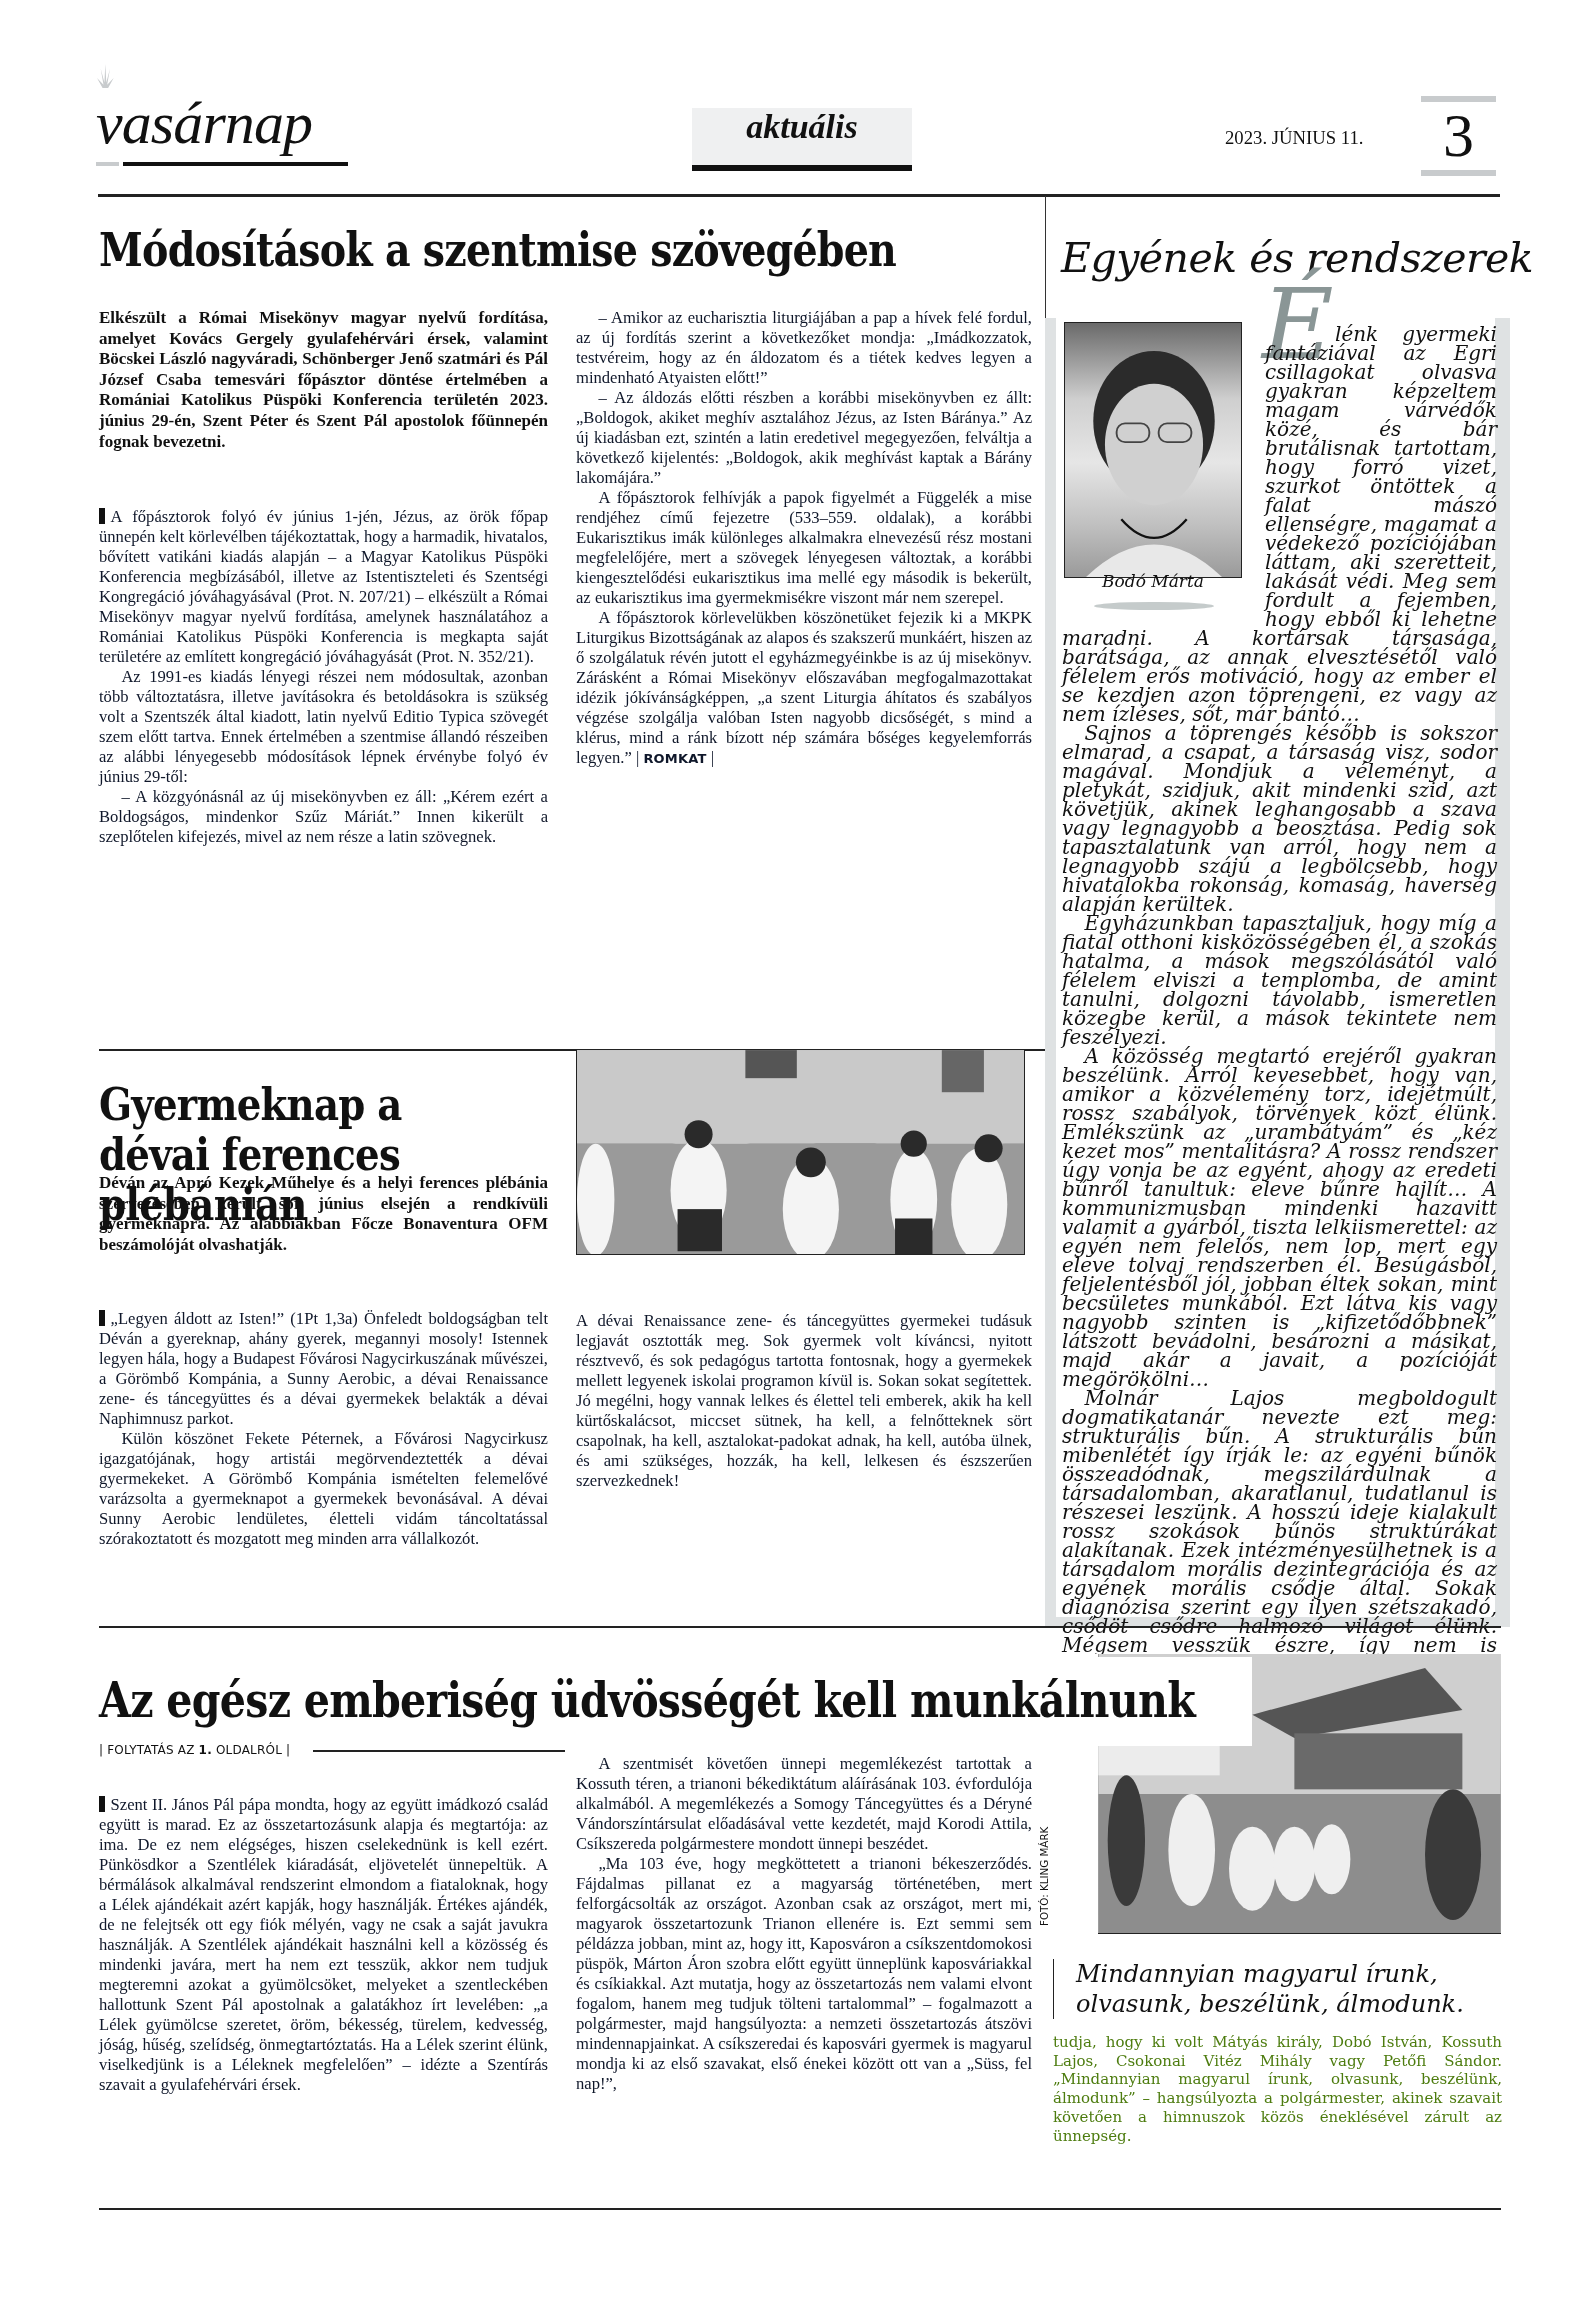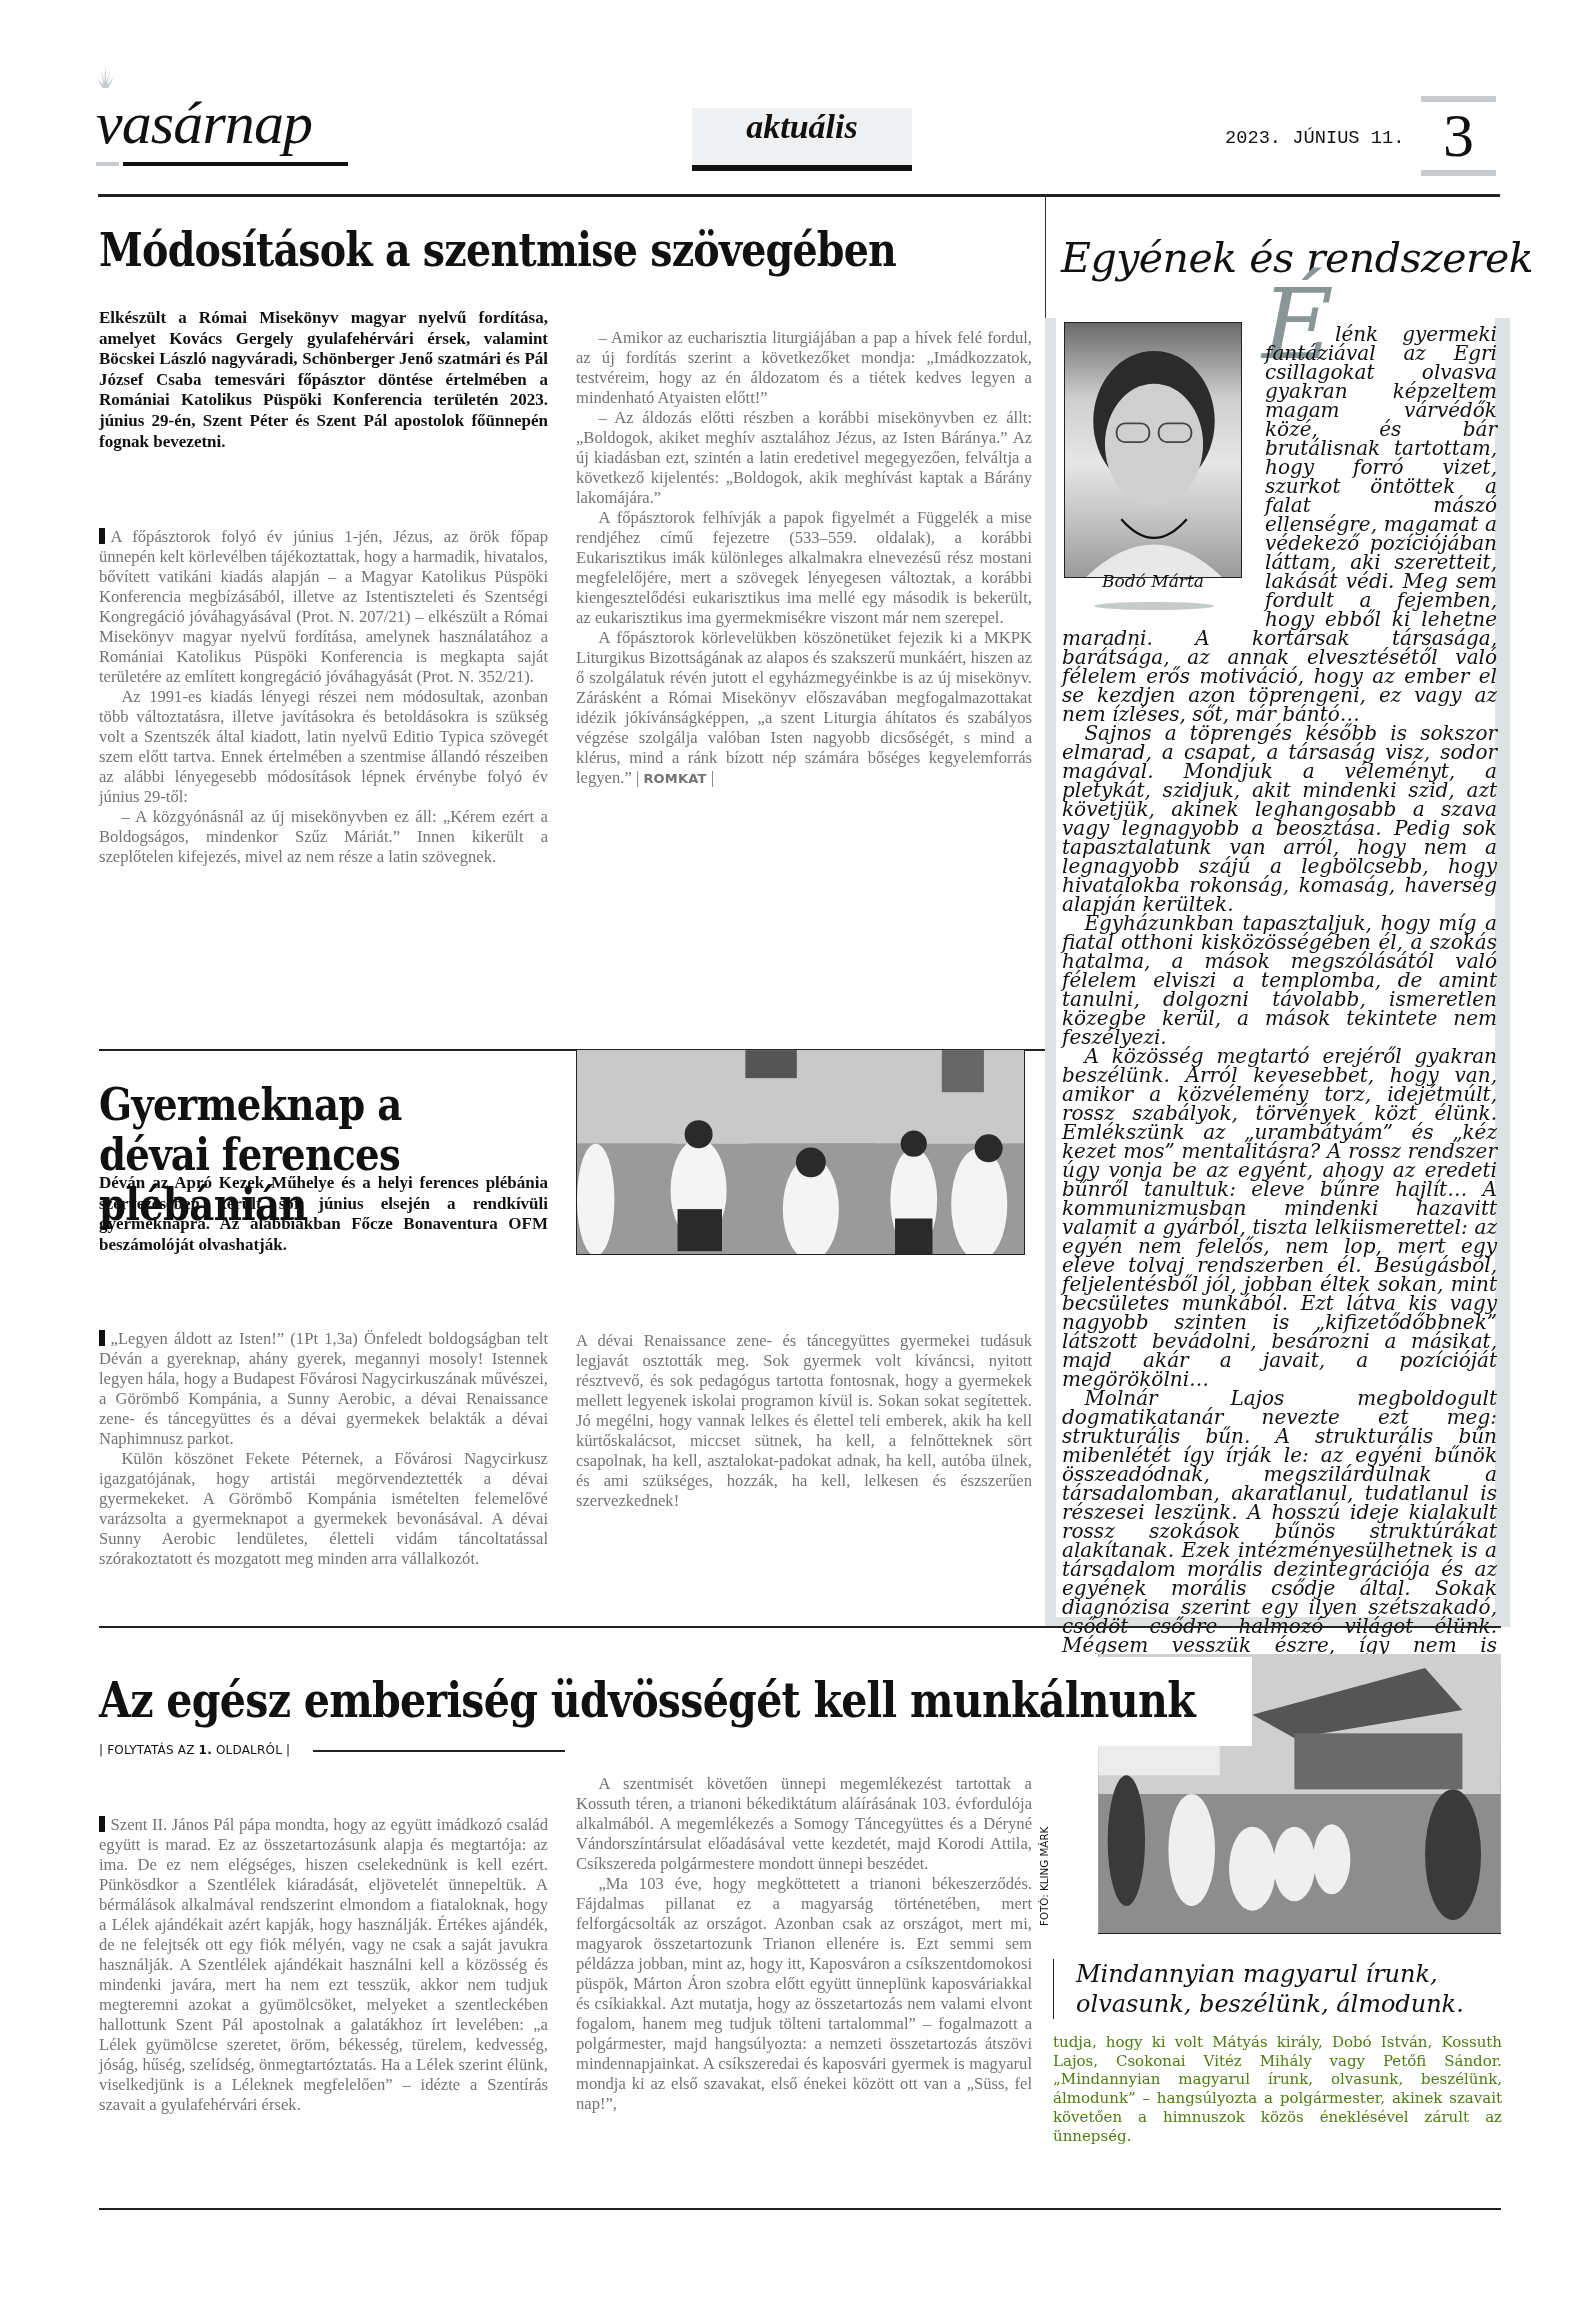--- a/index.html
+++ b/index.html
@@ -9,32 +9,32 @@
   .abs { position: absolute; }
 
   
   .logo { left: 96px; top: 93px; font-family: "Liberation Serif", serif; font-style: italic; font-size: 60px; letter-spacing: -0.9px; color: #111; line-height: 1; }
   .logo-sun { left: 96px; top: 64px; width: 18.7px; height: 37px; }
   .logo-under { left: 96px; top: 162px; width: 252px; height: 3.7px; }
   .logo-under .g { position: absolute; left: 0; top: 0; width: 23.4px; height: 3.7px; background: #c8cbcd; }
   .logo-under .b { position: absolute; left: 27px; top: 0; right: 0; height: 3.7px; background: #111; }
   .section-box { left: 692px; top: 108px; width: 220px; height: 63px; background: #eff0f1; border-bottom: 6.5px solid #111; display: flex; align-items: flex-start; justify-content: center; }
   .section-box span { font-family: "Liberation Serif", serif; font-style: italic; font-weight: bold; font-size: 34px; color: #111; }
-  .date { left: 1225px; top: 127px; font-family: Liberation Mono, monospace; font-size: 18.7px; color: #111; letter-spacing: 0px; }
+  .date { left: 1225px; top: 127px; font-family: Liberation Serif, serif; font-size: 18.7px; color: #111; letter-spacing: 0px; }
   .pageno-wrap { left: 1421px; top: 96px; width: 75px; height: 84px; }
   .pageno-wrap .bar { position: absolute; left: 0; width: 75px; height: 5.6px; background: #c8cbcd; }
   .pageno { position: absolute; left: 0; width: 75px; top: 8.4px; text-align: center; font-family: "Liberation Serif", serif; font-size: 62px; line-height: 1; color: #111; }
 
   .rule-top { left: 98px; top: 194px; width: 1402px; height: 2.8px; background: #222; }
   .vrule { left: 1045px; top: 196px; width: 0.9px; height: 1430px; background: #333; }
 
   
   .h1 { font-family: "DejaVu Serif", serif; font-weight: bold; color: #111; letter-spacing: -0.9px; transform-origin: left top; }
   .lead { font-family: "Liberation Serif", serif; font-weight: bold; font-size: 17px; line-height: 20.6px; color: #111; text-align: justify; }
-  .body { font-family: "Liberation Serif", serif; font-size: 16.6px; line-height: 20px; color: #737373; text-align: justify; hyphens: auto; margin-top: 20px; }
+  .body { font-family: "Liberation Serif", serif; font-size: 16.6px; line-height: 20px; color: #0f172a; text-align: justify; hyphens: auto; }
   .body p { text-indent: 0; }
   .body p.ind { text-indent: 22.4px; }
   .marker { display: inline-block; width: 6px; height: 16px; background: #111; margin-right: 5.6px; vertical-align: -1.9px; }
   .sig { font-family: "DejaVu Sans", sans-serif; font-weight: bold; font-size: 13px; letter-spacing: 0.2px; }
 
   
   .col-title { left: 1061px; top: 234px; font-family: "DejaVu Serif", serif; font-style: italic; font-size: 41px; color: #111; letter-spacing: -0.5px; }
   .col-bg { left: 1045px; top: 318px; width: 465px; height: 1309px; background: #dfe2e3; }
   .col-bg-inner { left: 1056px; top: 318px; width: 439px; height: 1299px; background: #ffffff; }
   .portrait-frame { left: 1064px; top: 322px; width: 178px; height: 256px; border: 1.4px solid #222; background: linear-gradient(180deg, #6a6a6a 0%, #cfcfcf 30%, #e6e6e6 55%, #bfbfbf 80%, #9a9a9a 100%); overflow: hidden; }

